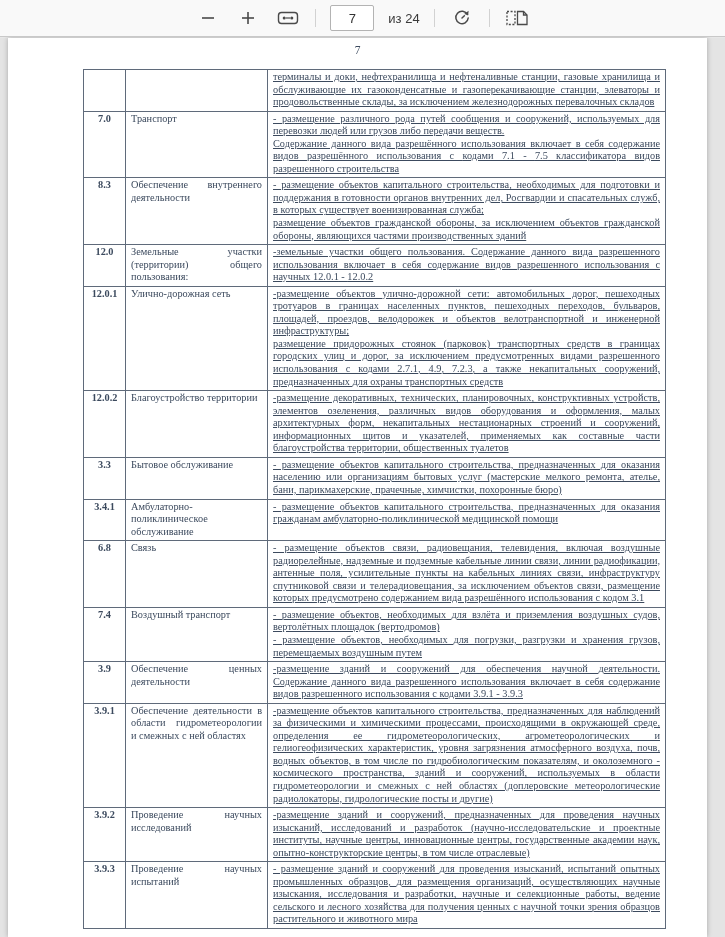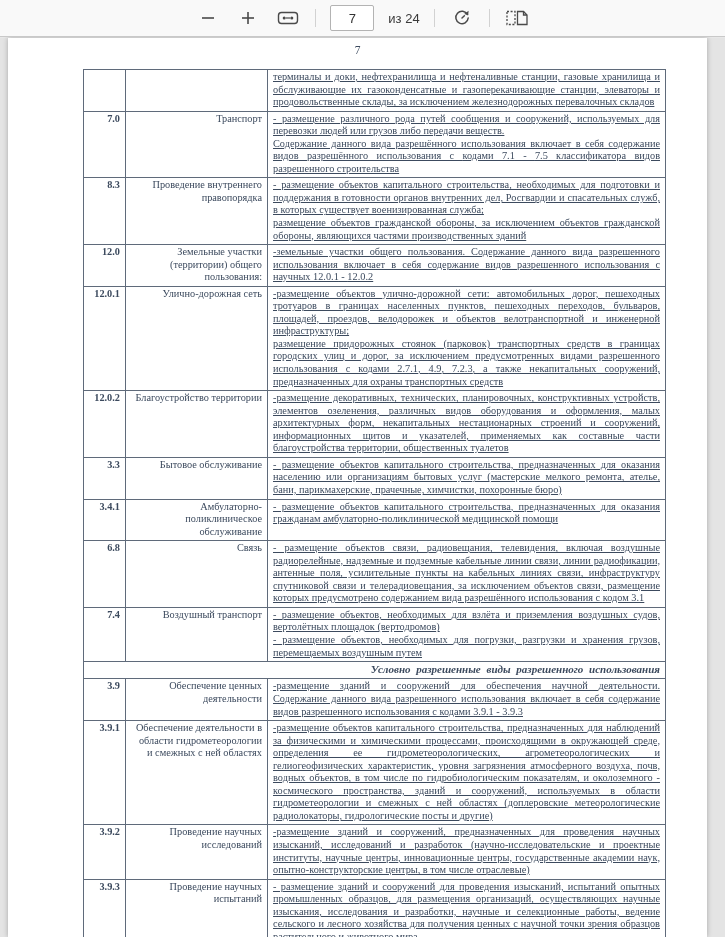--- a/index.html
+++ b/index.html
@@ -24,21 +24,21 @@
   .viewer { position:absolute; top:38px; left:0; width:725px; height:899px; background:#e4e4e4; }
   .page { position:absolute; left:8px; top:0; width:699px; height:899px; background:#fff;
           box-shadow:0 0 5px rgba(0,0,0,0.28); }
   .page-number { text-align:center; padding-top:6px; font-family:"Liberation Serif", serif;
                  font-size:11.5px; color:#3c4a5e; }
 
   
   .doc-table { border-collapse:collapse; margin:13px 0 0 75px; width:582px;
                table-layout:fixed; font-family:"Liberation Serif", serif;
                font-size:10.3px; line-height:1.22; color:#3c4a5e; }
-  .doc-table td { border:1px solid #5f6a7a; vertical-align:top; padding:1px 5px 2px 5px;text-align:right; }
+  .doc-table td { border:1px solid #5f6a7a; vertical-align:top; padding:1px 5px 2px 5px; }
   .code-cell { width:42px; font-weight:bold; text-align:center; padding-left:2px; padding-right:2px; }
   .name-cell { width:142px; text-align:justify; }
   .desc-cell { width:398px; text-align:justify;text-decoration:underline; }
   .para { text-align:justify; }
   .code-link { text-decoration:underline; cursor:pointer; }
   .section-cell { text-align:center; font-weight:bold; font-style:italic;
                   font-size:11px; padding:5px 4px 6px 4px; word-spacing:3px; }
 </style>
 </head>
 <body>
@@ -99,21 +99,21 @@
           <tr>
             <td class="code-cell">7.0</td>
             <td class="name-cell">Транспорт</td>
             <td class="desc-cell">
               <div class="para">- размещение различного рода путей сообщения и сооружений, используемых для перевозки людей или грузов либо передачи веществ.</div>
               <div class="para">Содержание данного вида разрешённого использования включает в себя содержание видов разрешённого использования с <span class="code-link">кодами 7.1</span> - <span class="code-link">7.5</span> классификатора видов разрешенного строительства</div>
             </td>
           </tr>
           <tr>
             <td class="code-cell">8.3</td>
-            <td class="name-cell">Проведение внутреннего правопорядка</td>
+            <td class="name-cell">Обеспечение внутреннего деятельности</td>
             <td class="desc-cell">
               <div class="para">- размещение объектов капитального строительства, необходимых для подготовки и поддержания в готовности органов внутренних дел, Росгвардии и спасательных служб, в которых существует военизированная служба;</div>
               <div class="para">размещение объектов гражданской обороны, за исключением объектов гражданской обороны, являющихся частями производственных зданий</div>
             </td>
           </tr>
           <tr>
             <td class="code-cell">12.0</td>
             <td class="name-cell">Земельные участки (территории) общего пользования:</td>
             <td class="desc-cell">
               <div class="para">-земельные участки общего пользования. Содержание данного вида разрешенного использования включает в себя содержание видов разрешенного использования с <span class="code-link">научных 12.0.1</span> - <span class="code-link">12.0.2</span></div>
@@ -157,23 +157,20 @@
           </tr>
           <tr>
             <td class="code-cell">7.4</td>
             <td class="name-cell">Воздушный транспорт</td>
             <td class="desc-cell">
               <div class="para">- размещение объектов, необходимых для взлёта и приземления воздушных судов, вертолётных площадок (вертодромов)</div>
               <div class="para">- размещение объектов, необходимых для погрузки, разгрузки и хранения грузов, перемещаемых воздушным путем</div>
             </td>
           </tr>
           <tr>
-            <td colspan="3" class="section-cell">Условно разрешенные виды разрешенного использования</td>
-          </tr>
-          <tr>
             <td class="code-cell">3.9</td>
             <td class="name-cell">Обеспечение ценных деятельности</td>
             <td class="desc-cell">
               <div class="para">-размещение зданий и сооружений для обеспечения научной деятельности. Содержание данного вида разрешенного использования включает в себя содержание видов разрешенного использования с кодами <span class="code-link">3.9.1</span> - <span class="code-link">3.9.3</span></div>
             </td>
           </tr>
           <tr>
             <td class="code-cell">3.9.1</td>
             <td class="name-cell">Обеспечение деятельности в области гидрометеорологии и смежных с ней областях</td>
             <td class="desc-cell">

